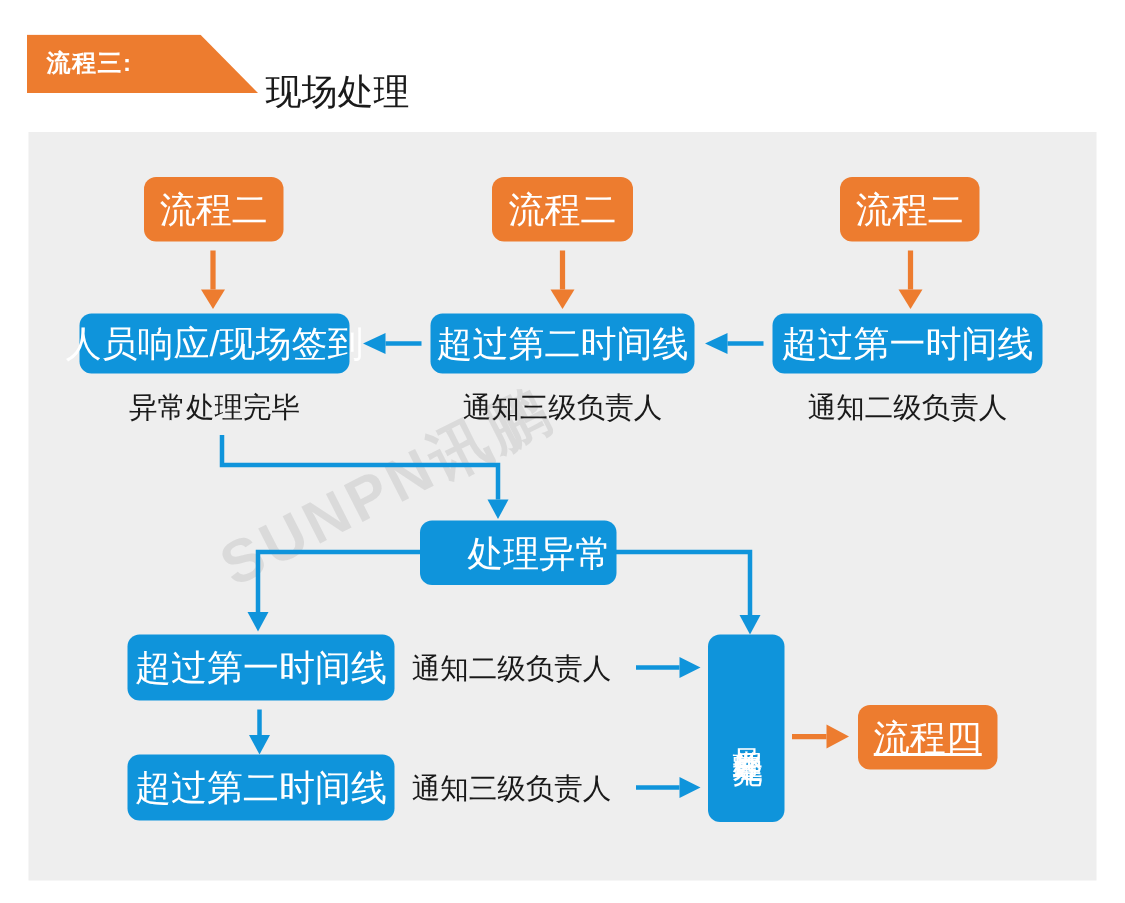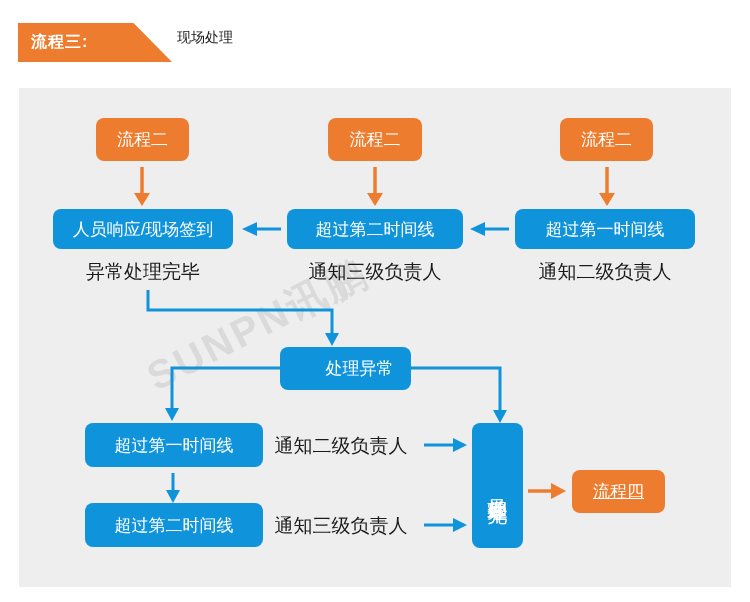--- a/index.html
+++ b/index.html
@@ -15,40 +15,40 @@
     position:absolute;left:18px;top:23px;width:154px;height:39px;
     background:#ED7C2F;
     clip-path:polygon(0 0,75% 0,100% 100%,0 100%);
     display:flex;align-items:center;
   }
   .banner span{
     color:#ffffff;font-size:16px;font-weight:bold;
     padding-left:13px;letter-spacing:1px;white-space:nowrap;
   }
   .subtitle{
-    position:absolute;left:177px;top:29px;
-    font-size:14px;color:#1a1a1a;white-space:nowrap;
+    position:absolute;left:177px;top:45px;
+    font-size:24px;color:#1a1a1a;white-space:nowrap;
   }
   
   .panel{
     position:absolute;left:19px;top:88px;width:712px;height:499px;
     background:#EEEEEE;
   }
   
   .watermark{
     position:absolute;left:150px;top:352px;
     font-size:40px;font-weight:bold;letter-spacing:3px;
     color:rgba(120,120,120,0.16);
     transform:rotate(-27deg);transform-origin:0 50%;
     white-space:nowrap;user-select:none;
   }
   
   .node{
     position:absolute;display:flex;align-items:center;justify-content:center;
-    color:#ffffff;border-radius:8px;font-size:17px;white-space:nowrap;
+    color:#ffffff;border-radius:8px;font-size:24px;white-space:nowrap;
   }
   .orange{background:#ED7C2F;}
   .blue{background:#0F94DB;}
   .note{
     position:absolute;color:#1a1a1a;font-size:19px;text-align:center;
     white-space:nowrap;
   }
   .vtext{
     writing-mode:vertical-rl;text-orientation:upright;
     letter-spacing:1px;line-height:51px;

